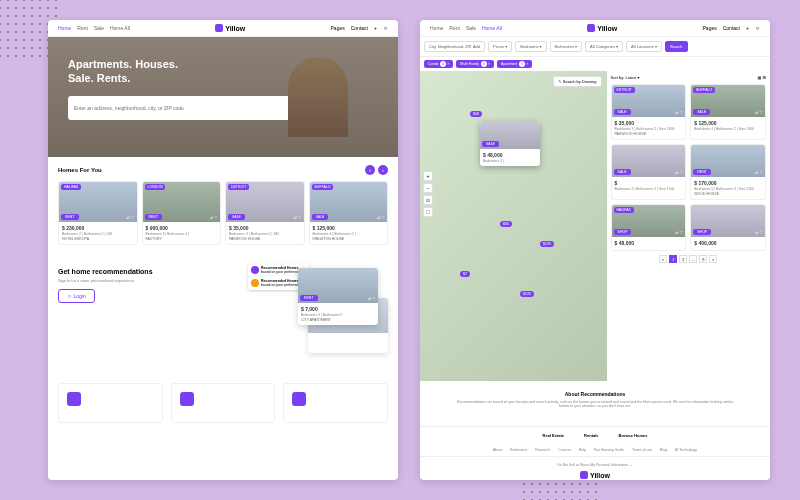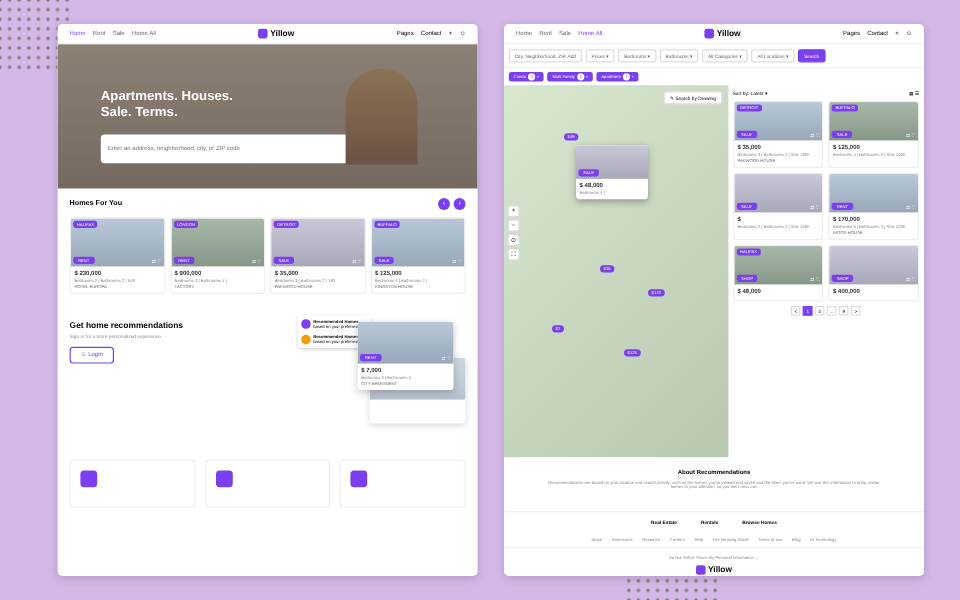--- a/index.html
+++ b/index.html
@@ -10,21 +10,21 @@
 .screen{position:absolute;background:#fff;border-radius:4px;box-shadow:0 2px 8px rgba(0,0,0,0.15);overflow:hidden;font-size:5px}
 .s1{left:48px;top:20px;width:350px;height:460px}
 .s2{left:420px;top:20px;width:350px;height:460px}
 .nav{display:flex;align-items:center;padding:4px 10px;border-bottom:1px solid #eee;font-size:5px}
 .nav-l{display:flex;gap:6px}
 .nav-l span{color:#666}
 .nav-l .active{color:#7b3ff2}
 .logo{display:flex;align-items:center;gap:2px;margin:0 auto;font-weight:bold;font-size:7px}
 .logo-icon{width:8px;height:8px;background:#7b3ff2;border-radius:2px}
 .nav-r{display:flex;gap:6px;align-items:center}
-.hero{height:120px;background:linear-gradient(rgba(0,0,0,0.3),rgba(0,0,0,0.3)),linear-gradient(#c8b8a8,#a89888);position:relative;padding:36px}
+.hero{height:120px;background:linear-gradient(rgba(0,0,0,0.3),rgba(0,0,0,0.3)),linear-gradient(#c8b8a8,#a89888);position:relative;padding:20px}
 .hero h1{color:#fff;font-size:11px;font-weight:bold;line-height:1.3}
 .hero-people{position:absolute;right:50px;top:20px;width:60px;height:80px;background:linear-gradient(#8b7355,#6b5345);border-radius:30px 30px 0 0}
 .search{background:#fff;border-radius:3px;padding:4px;margin-top:10px;display:flex;width:240px}
 .search input{border:none;flex:1;font-size:5px;padding:2px}
 .search-btn{width:16px;height:16px;background:#7b3ff2;border-radius:3px;color:#fff;display:flex;align-items:center;justify-content:center}
 .section{padding:8px 10px}
 .sec-head{display:flex;justify-content:space-between;align-items:center;margin-bottom:6px}
 .sec-head h2{font-size:6px;font-weight:bold}
 .arrows{display:flex;gap:3px}
 .arrow{width:10px;height:10px;background:#7b3ff2;border-radius:50%;color:#fff;display:flex;align-items:center;justify-content:center;font-size:6px}
@@ -110,21 +110,21 @@
       </div>
     <div class="nav-r">
       <span>Pages</span>
       <span>Contact</span>
       <span>+</span>
       <span>☺</span>
     </div>
   </div>
   <div class="hero">
     <div class="hero-people"></div>
-    <h1><span>Apartments. Houses.</span><br><span>Sale. Terms.</span></h1>
+    <h1><span>Apartments. Houses.</span><br><span>Sale. Rents.</span></h1>
     <div class="search">
       <input placeholder="Enter an address, neighborhood, city, or ZIP code" style="">
       <div class="search-btn">⌕</div>
     </div>
   </div>
   <div class="section">
     <div class="sec-head">
       <h2>Homes For You</h2>
       <div class="arrows">
         <div class="arrow">‹</div>

